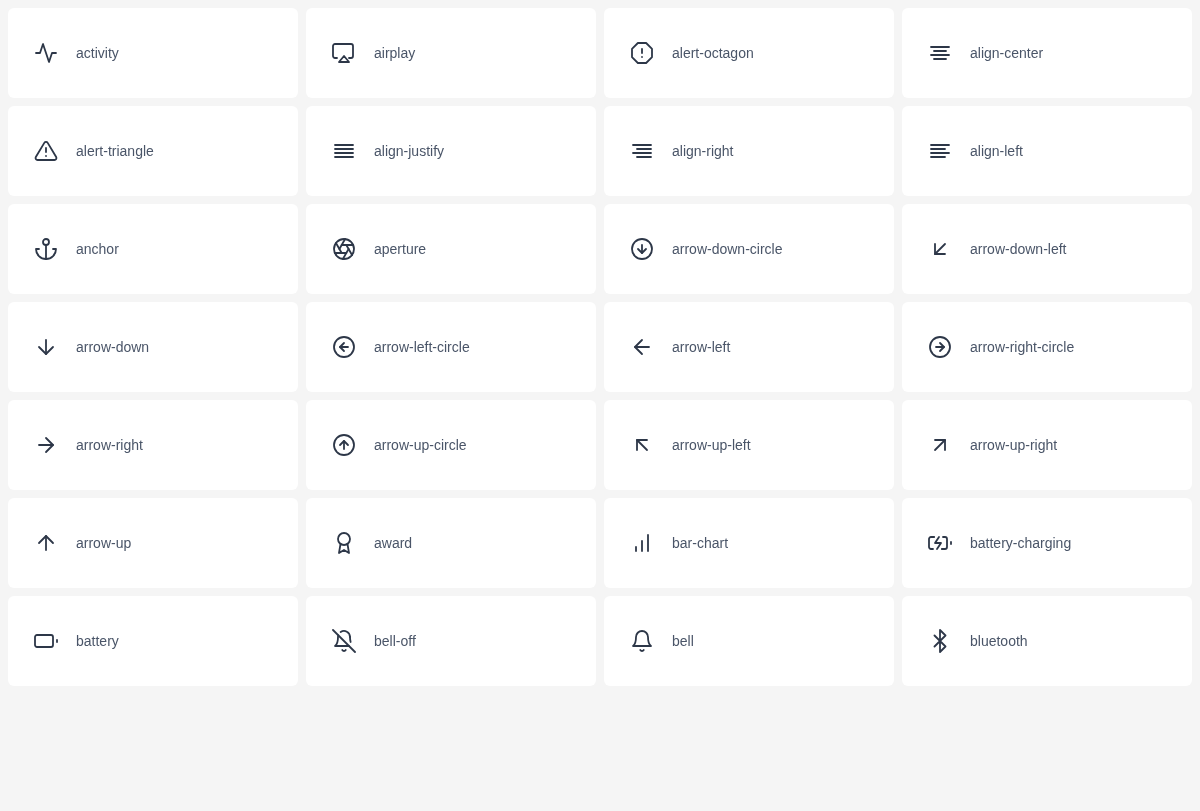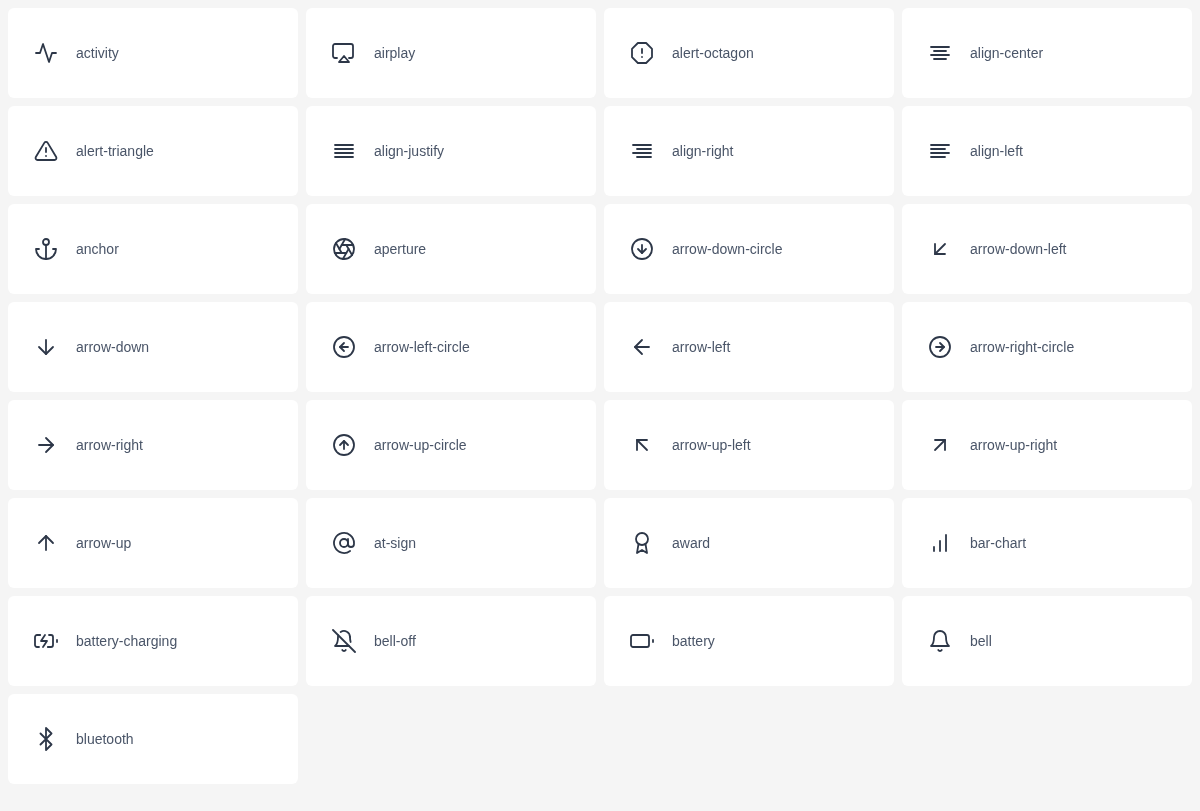--- a/index.html
+++ b/index.html
@@ -255,29 +255,20 @@
         <svg viewBox="0 0 24 24">
           <line x1="12" y1="19" x2="12" y2="5"></line>
           <polyline points="5 12 12 5 19 12"></polyline>
         </svg>
       </div>
       <span class="icon-label">arrow-up</span>
     </div>
     <div class="icon-cell">
       <div class="icon-svg">
         <svg viewBox="0 0 24 24">
-          <circle cx="12" cy="12" r="4"></circle>
-          <path d="M16 8v5a3 3 0 0 0 6 0v-1a10 10 0 1 0-3.92 7.94"></path>
-        </svg>
-      </div>
-      <span class="icon-label">at-sign</span>
-    </div>
-    <div class="icon-cell">
-      <div class="icon-svg">
-        <svg viewBox="0 0 24 24">
           <circle cx="12" cy="8" r="6"></circle>
           <path d="M15.477 12.89L17 22l-5-3-5 3 1.523-9.11"></path>
         </svg>
       </div>
       <span class="icon-label">award</span>
     </div>
     <div class="icon-cell">
       <div class="icon-svg">
         <svg viewBox="0 0 24 24">
           <line x1="12" y1="20" x2="12" y2="10"></line>
@@ -289,45 +280,45 @@
     </div>
     <div class="icon-cell">
       <div class="icon-svg">
         <svg viewBox="0 0 24 24">
           <path d="M5 18H3a2 2 0 0 1-2-2V8a2 2 0 0 1 2-2h3.19M15 6h2a2 2 0 0 1 2 2v8a2 2 0 0 1-2 2h-3.19"></path>
           <line x1="23" y1="13" x2="23" y2="11"></line>
           <polyline points="11 6 7 12 13 12 9 18"></polyline>
         </svg>
       </div>
       <span class="icon-label">battery-charging</span>
+    </div>
+    <div class="icon-cell">
+      <div class="icon-svg">
+        <svg viewBox="0 0 24 24">
+          <rect x="1" y="6" width="18" height="12" rx="2" ry="2"></rect>
+          <line x1="23" y1="13" x2="23" y2="11"></line>
+        </svg>
+      </div>
+      <span class="icon-label">battery</span>
     </div>
     <div class="icon-cell">
       <div class="icon-svg">
         <svg viewBox="0 0 24 24">
           <path d="M13.73 21a2 2 0 0 1-3.46 0"></path>
           <path d="M18.63 13A17.89 17.89 0 0 1 18 8"></path>
           <path d="M6.26 6.26A5.86 5.86 0 0 0 6 8c0 7-3 9-3 9h14"></path>
           <path d="M18 8a6 6 0 0 0-9.33-5"></path>
           <line x1="1" y1="1" x2="23" y2="23"></line>
         </svg>
       </div>
       <span class="icon-label">bell-off</span>
     </div>
     <div class="icon-cell">
       <div class="icon-svg">
         <svg viewBox="0 0 24 24">
-          <rect x="1" y="6" width="18" height="12" rx="2" ry="2"></rect>
-          <line x1="23" y1="13" x2="23" y2="11"></line>
-        </svg>
-      </div>
-      <span class="icon-label">battery</span>
-    </div>
-    <div class="icon-cell">
-      <div class="icon-svg">
-        <svg viewBox="0 0 24 24">
           <path d="M18 8A6 6 0 0 0 6 8c0 7-3 9-3 9h18s-3-2-3-9"></path>
           <path d="M13.73 21a2 2 0 0 1-3.46 0"></path>
         </svg>
       </div>
       <span class="icon-label">bell</span>
     </div>
     <div class="icon-cell">
       <div class="icon-svg">
         <svg viewBox="0 0 24 24">
           <polyline points="6.5 6.5 17.5 17.5 12 23 12 1 17.5 6.5 6.5 17.5"></polyline>

